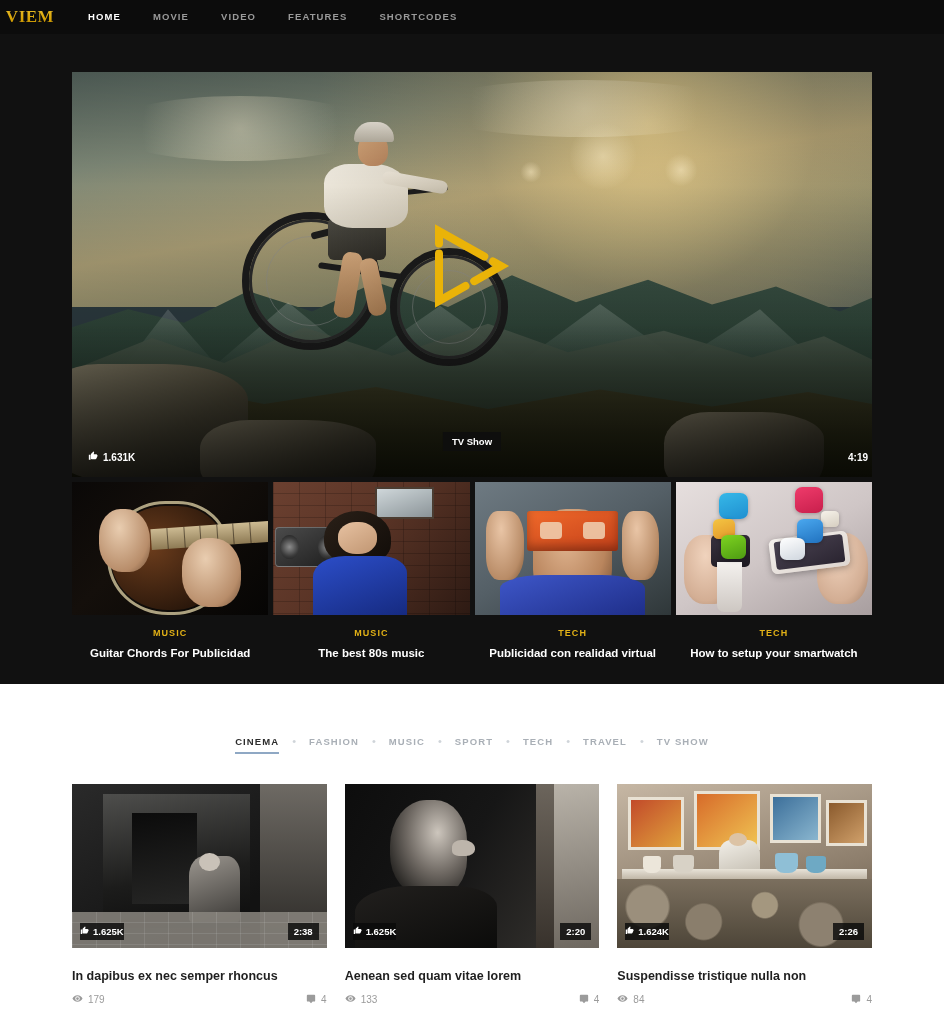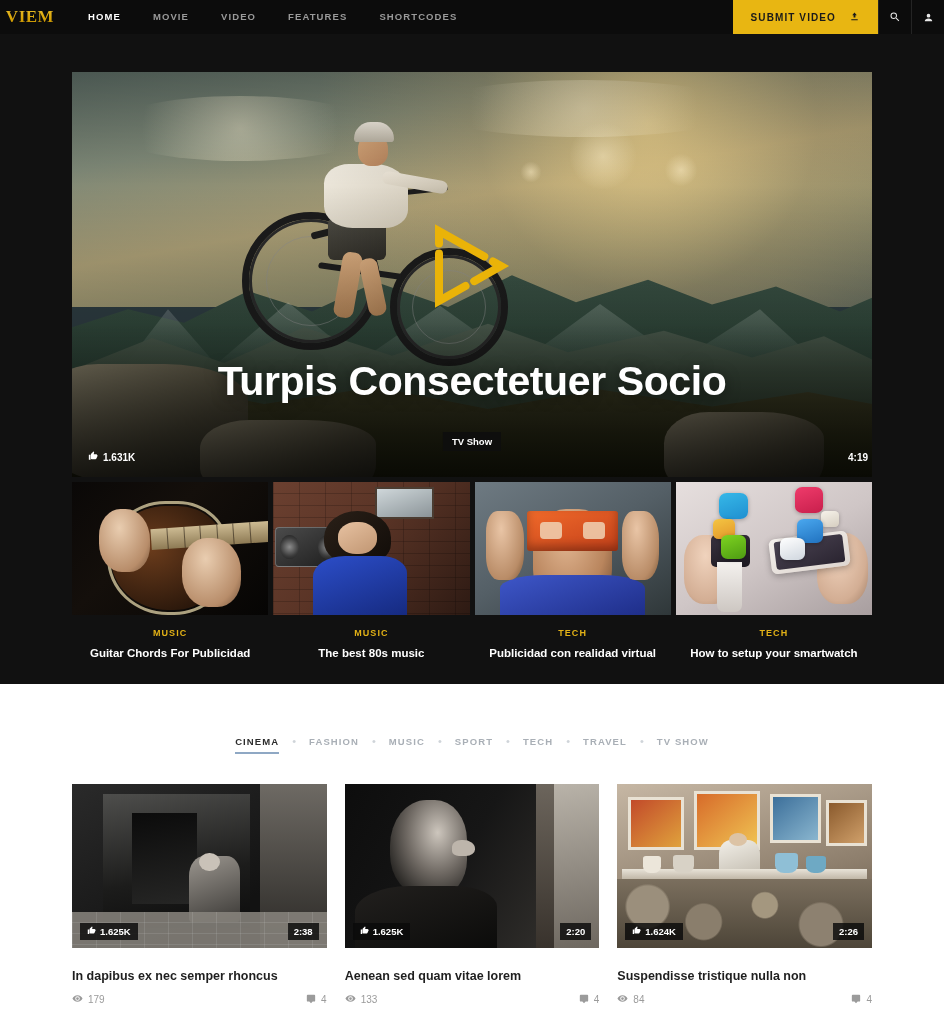--- a/index.html
+++ b/index.html
@@ -359,21 +359,21 @@
     display:grid; grid-template-columns: repeat(3, 1fr); gap: 18px;
   }
   .card { cursor:pointer; }
   .card-thumb {
     position:relative; height: 164px; overflow:hidden; background:#222;
   }
   .badge-likes {
     position:absolute; left: 8px; bottom: 8px;
     background: rgba(10,10,10,.82);
     color:#fff; font-size:9.5px; font-weight:700;
-    padding: 3px 7px; display:flex; align-items:center; gap:4px;
+    padding: 3px 0; display:flex; align-items:center; gap:4px;
   }
   .badge-dur {
     position:absolute; right: 8px; bottom: 8px;
     background: rgba(10,10,10,.82);
     color:#fff; font-size:9.5px; font-weight:700;
     padding: 3px 6px;
   }
   .card-title {
     margin-top: 21px; font-size: 12.5px; font-weight: 700; color:#1f1f1f;
   }
@@ -442,40 +442,20 @@
   <div class="logo">VIEM</div>
 
   <div class="nav">
     <div class="nav-item active">HOME</div>
     <div class="nav-item">MOVIE</div>
     <div class="nav-item">VIDEO</div>
     <div class="nav-item">FEATURES</div>
     <div class="nav-item">SHORTCODES</div>
   </div>
 
-  <div class="topbar-right">
-    <div class="submit-btn">
-      <span>SUBMIT VIDEO</span>
-      <span>
-        <svg width="11" height="11" viewBox="0 0 24 24">
-            <path fill="#1a1a1a" d="M12 3l5 6h-3v5h-4V9H7l5-6zM5 18h14v2H5v-2z"></path>
-          </svg>
-      </span>
-    </div>
-    <div class="icon-btn">
-      <svg width="12" height="12" viewBox="0 0 24 24">
-          <path d="M15.5 14h-.79l-.28-.27A6.47 6.47 0 0016 9.5 6.5 6.5 0 109.5 16c1.61 0 3.09-.59 4.23-1.57l.27.28v.79l5 4.99L20.49 19l-4.99-5zm-6 0A4.5 4.5 0 1114 9.5 4.5 4.5 0 019.5 14z"></path>
-        </svg>
-    </div>
-    <div class="icon-btn">
-      <svg width="11" height="11" viewBox="0 0 24 24">
-          <path d="M12 12a4 4 0 100-8 4 4 0 000 8zm0 2c-4.42 0-8 2.24-8 5v1h16v-1c0-2.76-3.58-5-8-5z"></path>
-        </svg>
-    </div>
-  </div>
 </div>
 
 <div class="dark-wrap">
   <div class="container">
 
     <div class="hero">
       <div class="hero-bg">
         <div class="sky"></div>
         <div class="cloud" style="left:4%;top:6%;width:34%;height:16%;"></div>
         <div class="cloud" style="left:44%;top:2%;width:40%;height:14%;"></div>
@@ -505,21 +485,20 @@
         <div class="helmet" style="left:282px;top:50px;"></div>
       </div>
       <div class="hero-shade"></div>
 
       <div class="play-btn">
         <svg width="86" height="84" viewBox="0 0 86 84">
           <path d="M10 7 L72 42 L10 77 Z" fill="none" stroke="#eab308" stroke-width="8" stroke-linecap="round" stroke-dasharray="52 10 40 10 78 10"></path>
         </svg>
       </div>
 
-      <div class="hero-title">Turpis Consectetuer Socio</div>
       <div class="hero-cat">TV Show</div>
 
       <div class="hero-likes">
         <span>
           <svg width="10" height="10" viewBox="0 0 24 24">
               <path fill="#fff" d="M2 21h4V9H2v12zM22 10a2 2 0 00-2-2h-6.31l.95-4.57.03-.32a1.5 1.5 0 00-.44-1.06L13.17 1 7.59 6.59A2 2 0 007 8v10a2 2 0 002 2h9c.83 0 1.54-.5 1.84-1.22l3.02-7.05c.09-.23.14-.47.14-.73v-1z"></path>
             </svg>
         </span>
         <span>1.631K</span>
       </div>

